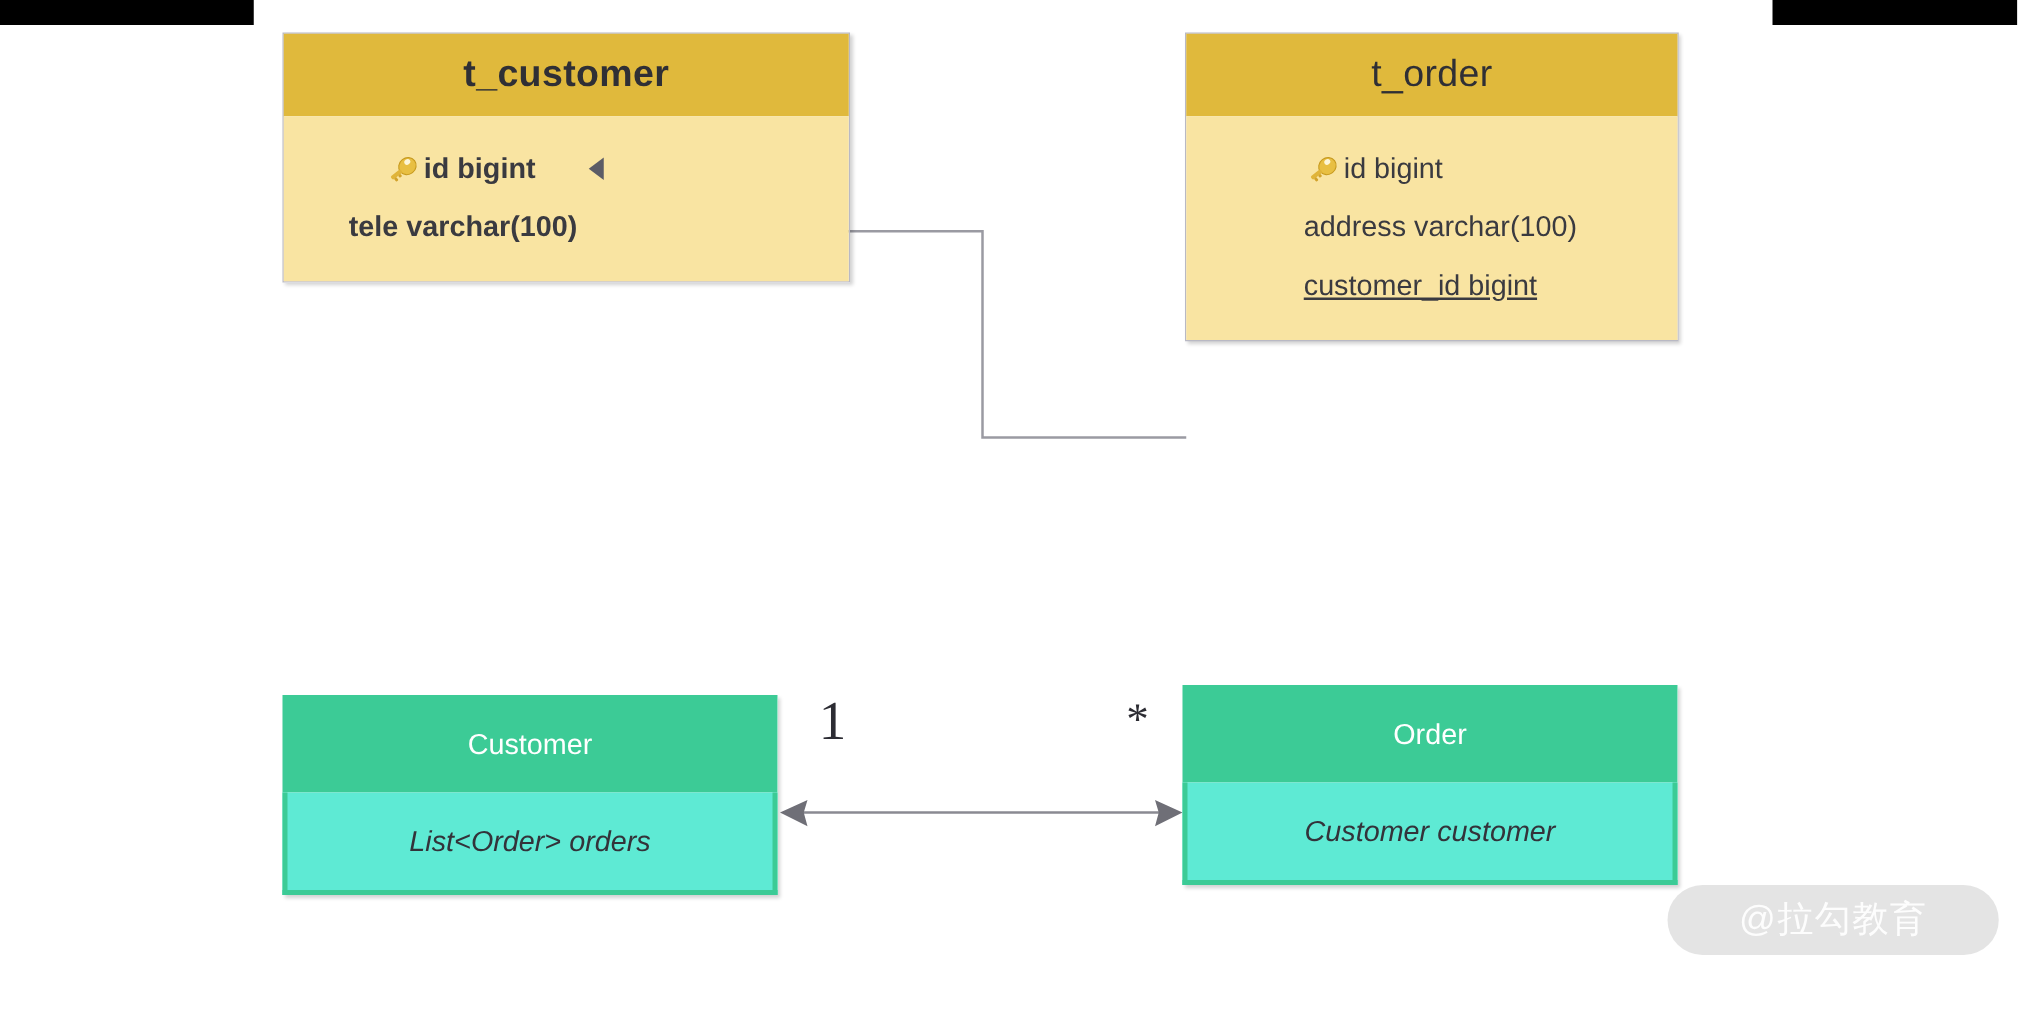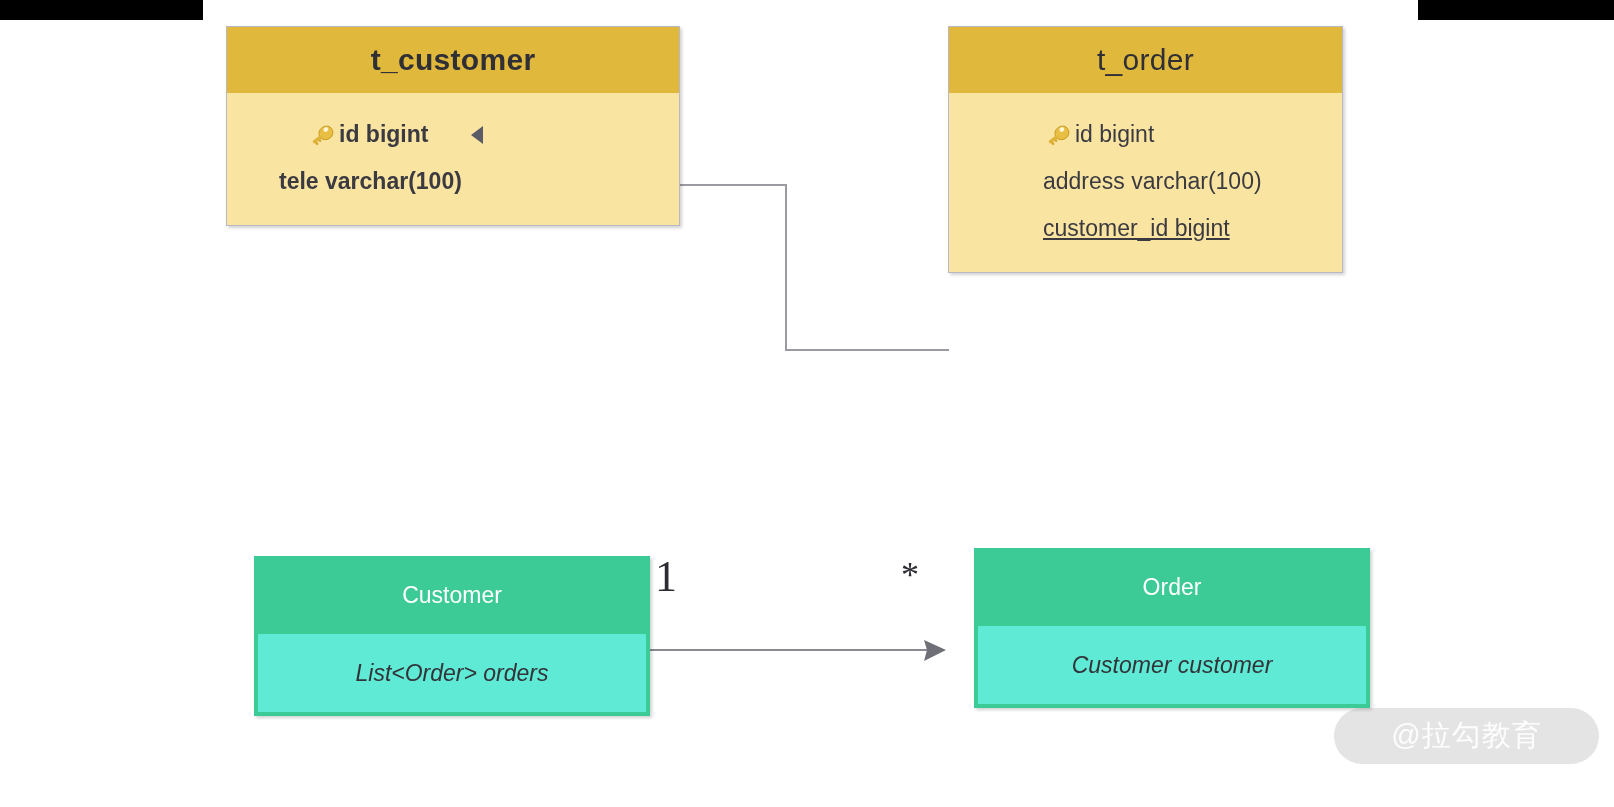--- a/index.html
+++ b/index.html
@@ -83,21 +83,21 @@
     position: absolute;
     left: 244px;
     width: 0;
     height: 0;
     border-top: 9px solid transparent;
     border-bottom: 9px solid transparent;
     border-right: 12px solid #5c5c66;
   }
 
   
-  .cls { border: 0; margin-left: 28px; }
+  .cls { border: 0; }
   .cls .entity-header {
     background: #3ccb96;
     height: 78px;
     color: #ffffff;
     font-size: 23px;
   }
   .cls .entity-body {
     background: #5eead4;
     border-left: 4px solid #3ccb96;
     border-right: 4px solid #3ccb96;

